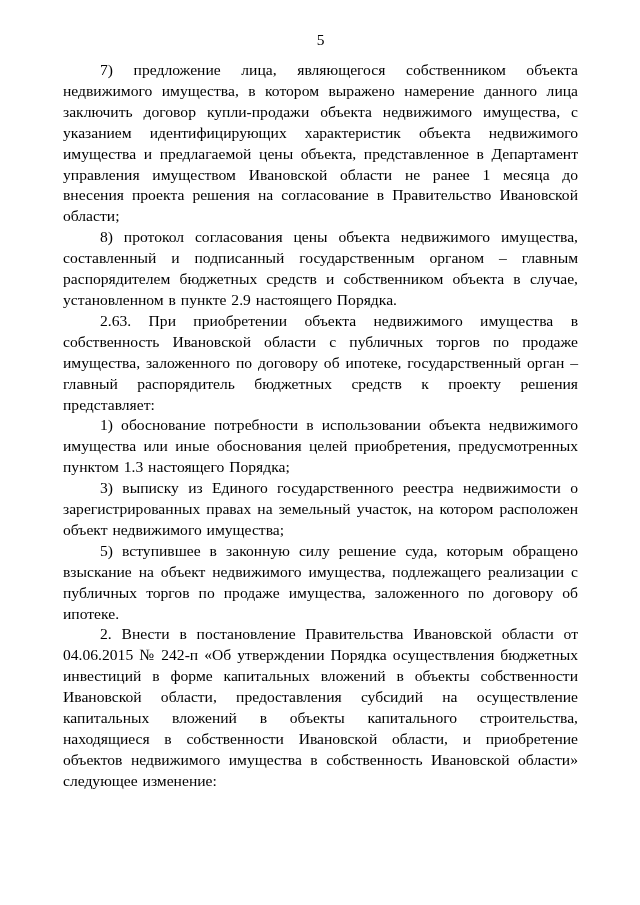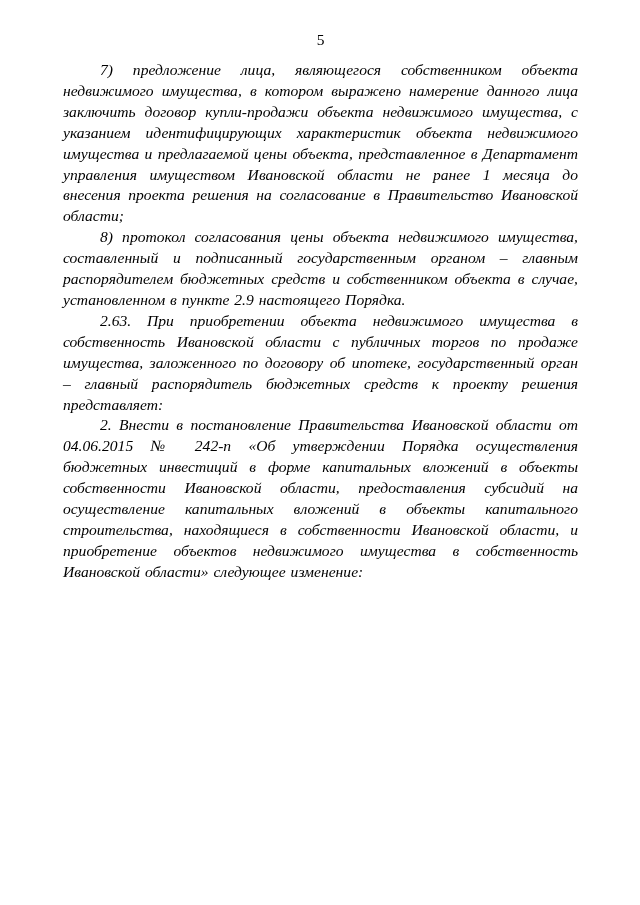--- a/index.html
+++ b/index.html
@@ -24,27 +24,29 @@
     line-height: 20px;
     margin-bottom: 10px;
   }
   .content p {
     margin: 0;
     font-size: 15.6px;
     line-height: 20.9px;
     text-align: justify;
     text-indent: 37px;
     word-spacing: 1px;
-    font-style: italic;
   }
 </style>
 </head>
 <body>
 
 <div class="page">
   <div class="page-number">5</div>
   <div class="content">
     <p>7) предложение лица, являющегося собственником объекта недвижимого имущества, в котором выражено намерение данного лица заключить договор купли-продажи объекта недвижимого имущества, с указанием идентифицирующих характеристик объекта недвижимого имущества и предлагаемой цены объекта, представленное в Департамент управления имуществом Ивановской области не ранее 1 месяца до внесения проекта решения на согласование в Правительство Ивановской области;</p>
     <p>8) протокол согласования цены объекта недвижимого имущества, составленный и подписанный государственным органом – главным распорядителем бюджетных средств и собственником объекта в случае, установленном в пункте 2.9 настоящего Порядка.</p>
     <p>2.63. При приобретении объекта недвижимого имущества в собственность Ивановской области с публичных торгов по продаже имущества, заложенного по договору об ипотеке, государственный орган – главный распорядитель бюджетных средств к проекту решения представляет:</p>
+    <p>1) обоснование потребности в использовании объекта недвижимого имущества или иные обоснования целей приобретения, предусмотренных пунктом 1.3 настоящего Порядка;</p>
+    <p>3) выписку из Единого государственного реестра недвижимости о зарегистрированных правах на земельный участок, на котором расположен объект недвижимого имущества;</p>
+    <p>5) вступившее в законную силу решение суда, которым обращено взыскание на объект недвижимого имущества, подлежащего реализации с публичных торгов по продаже имущества, заложенного по договору об ипотеке.</p>
     <p>2. Внести в постановление Правительства Ивановской области от 04.06.2015 № 242-п «Об утверждении Порядка осуществления бюджетных инвестиций в форме капитальных вложений в объекты собственности Ивановской области, предоставления субсидий на осуществление капитальных вложений в объекты капитального строительства, находящиеся в собственности Ивановской области, и приобретение объектов недвижимого имущества в собственность Ивановской области» следующее изменение:</p>
   </div>
 </div>
 
 </body></html>

